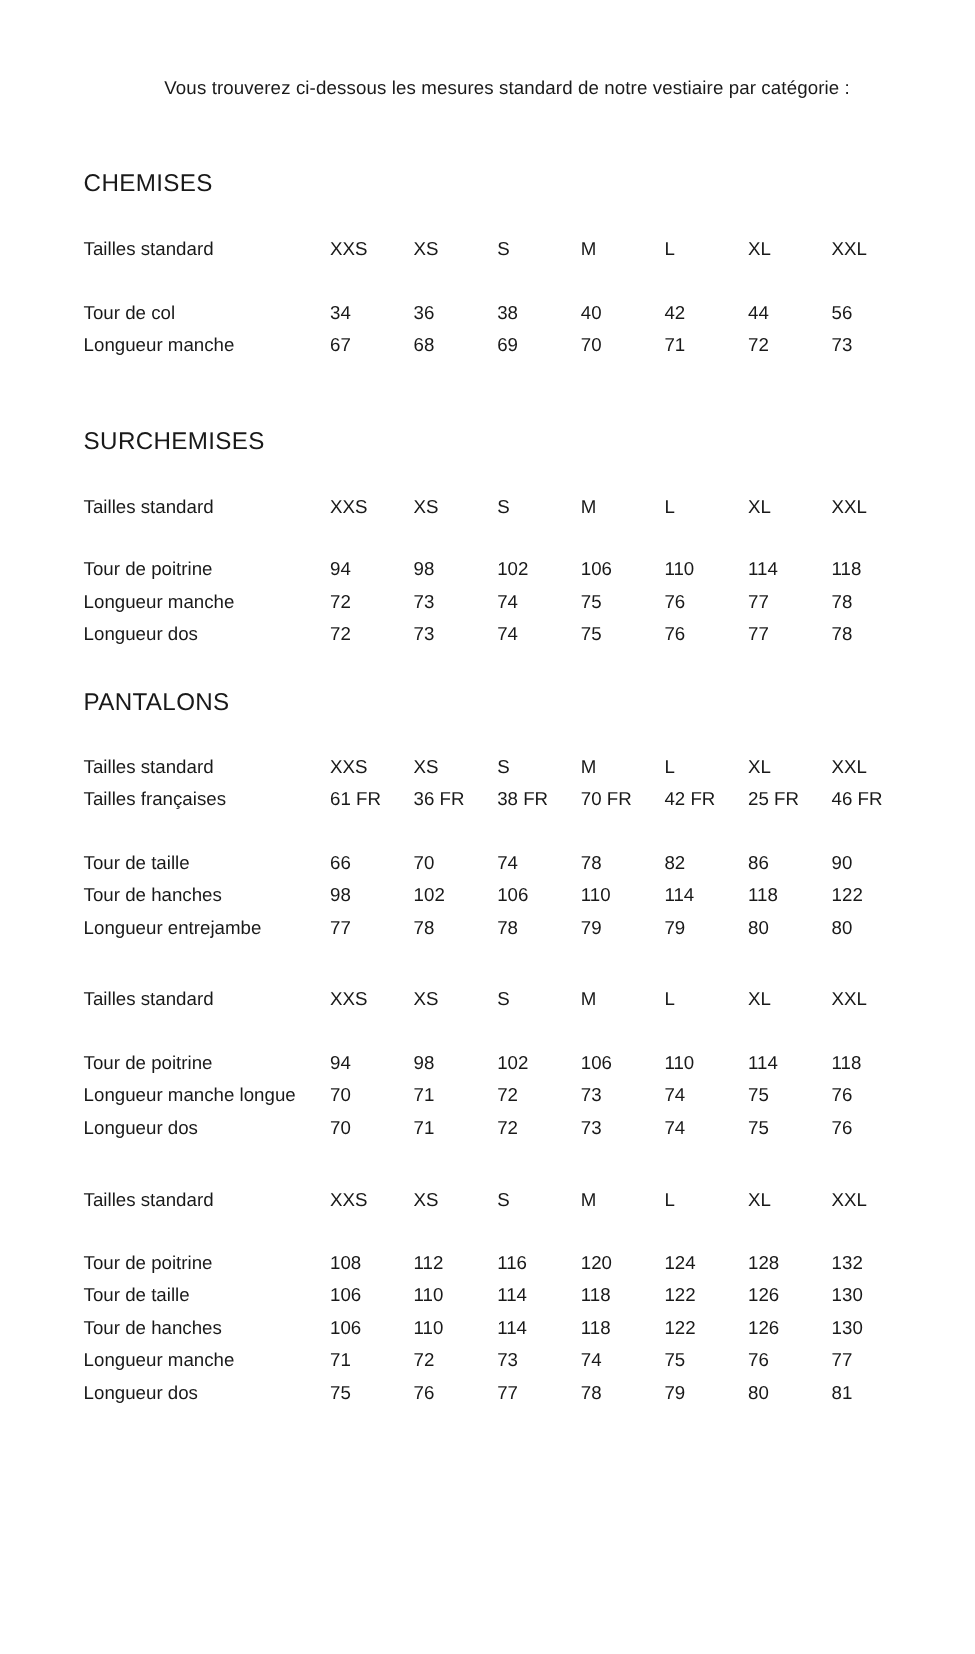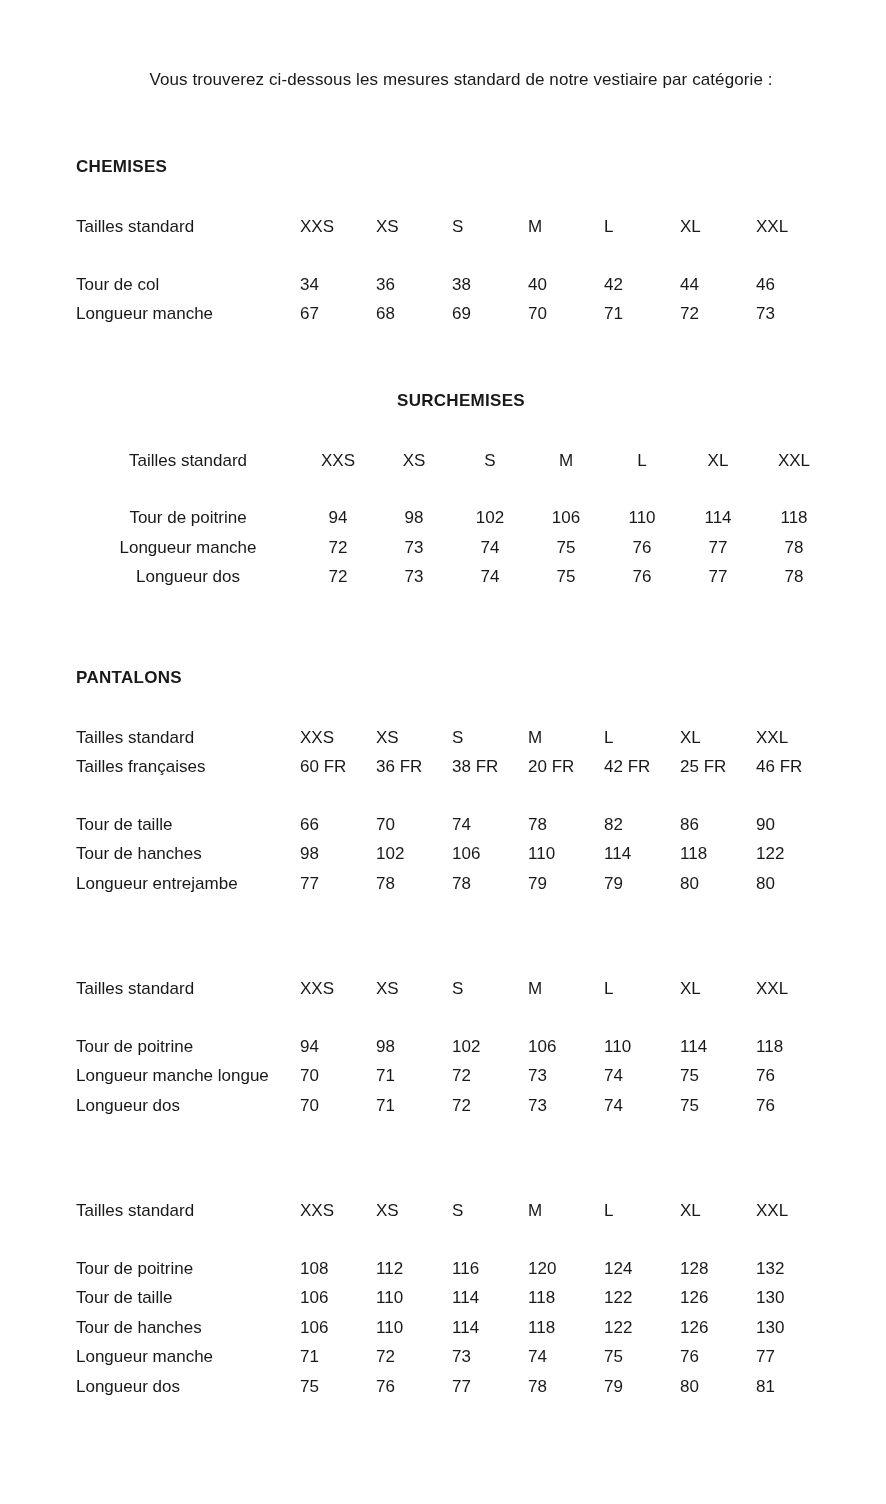--- a/index.html
+++ b/index.html
@@ -13,25 +13,25 @@
     color: #191919;
     -webkit-font-smoothing: antialiased;
   }
   .page { padding: 70px 40px 0 76px; }
   .intro {
     line-height: 20px;
     margin: 0 0 67px 0;
     letter-spacing: 0.1px;
     text-align: center;
   }
-  section + section { margin-top: 76px; }
-  section:nth-of-type(2) { margin-top: 62px; text-align: center; }
+  section + section { margin-top: 36px; }
+  section:nth-of-type(2) { margin-top: 62px; }
   .title {
-    font-size: 17px;
-    font-weight: 700;
+    font-size: 22px;
+    font-weight: 400;
     line-height: 20px;
     margin: 0 0 35px 0;
     letter-spacing: 0.3px;
   }
   .row {
     display: grid;
     grid-template-columns: 224px repeat(7, 76px);
     line-height: 29.5px;
     white-space: nowrap;
   }
@@ -78,21 +78,21 @@
               <span class="cell">36</span>
 
               <span class="cell">38</span>
 
               <span class="cell">40</span>
 
               <span class="cell">42</span>
 
               <span class="cell">44</span>
 
-              <span class="cell">46</span>
+              <span class="cell">56</span>
 
           </div>
 
           <div class="row data-row">
             <span class="label">Longueur manche</span>
 
               <span class="cell">67</span>
 
               <span class="cell">68</span>
 
@@ -215,27 +215,27 @@
 
               <span class="cell">XL</span>
 
               <span class="cell">XXL</span>
 
           </div>
 
           <div class="row header-row">
             <span class="label">Tailles françaises</span>
 
-              <span class="cell">60 FR</span>
+              <span class="cell">61 FR</span>
 
               <span class="cell">36 FR</span>
 
               <span class="cell">38 FR</span>
 
-              <span class="cell">20 FR</span>
+              <span class="cell">70 FR</span>
 
               <span class="cell">42 FR</span>
 
               <span class="cell">25 FR</span>
 
               <span class="cell">46 FR</span>
 
           </div>
 
         <div class="gap"></div>

